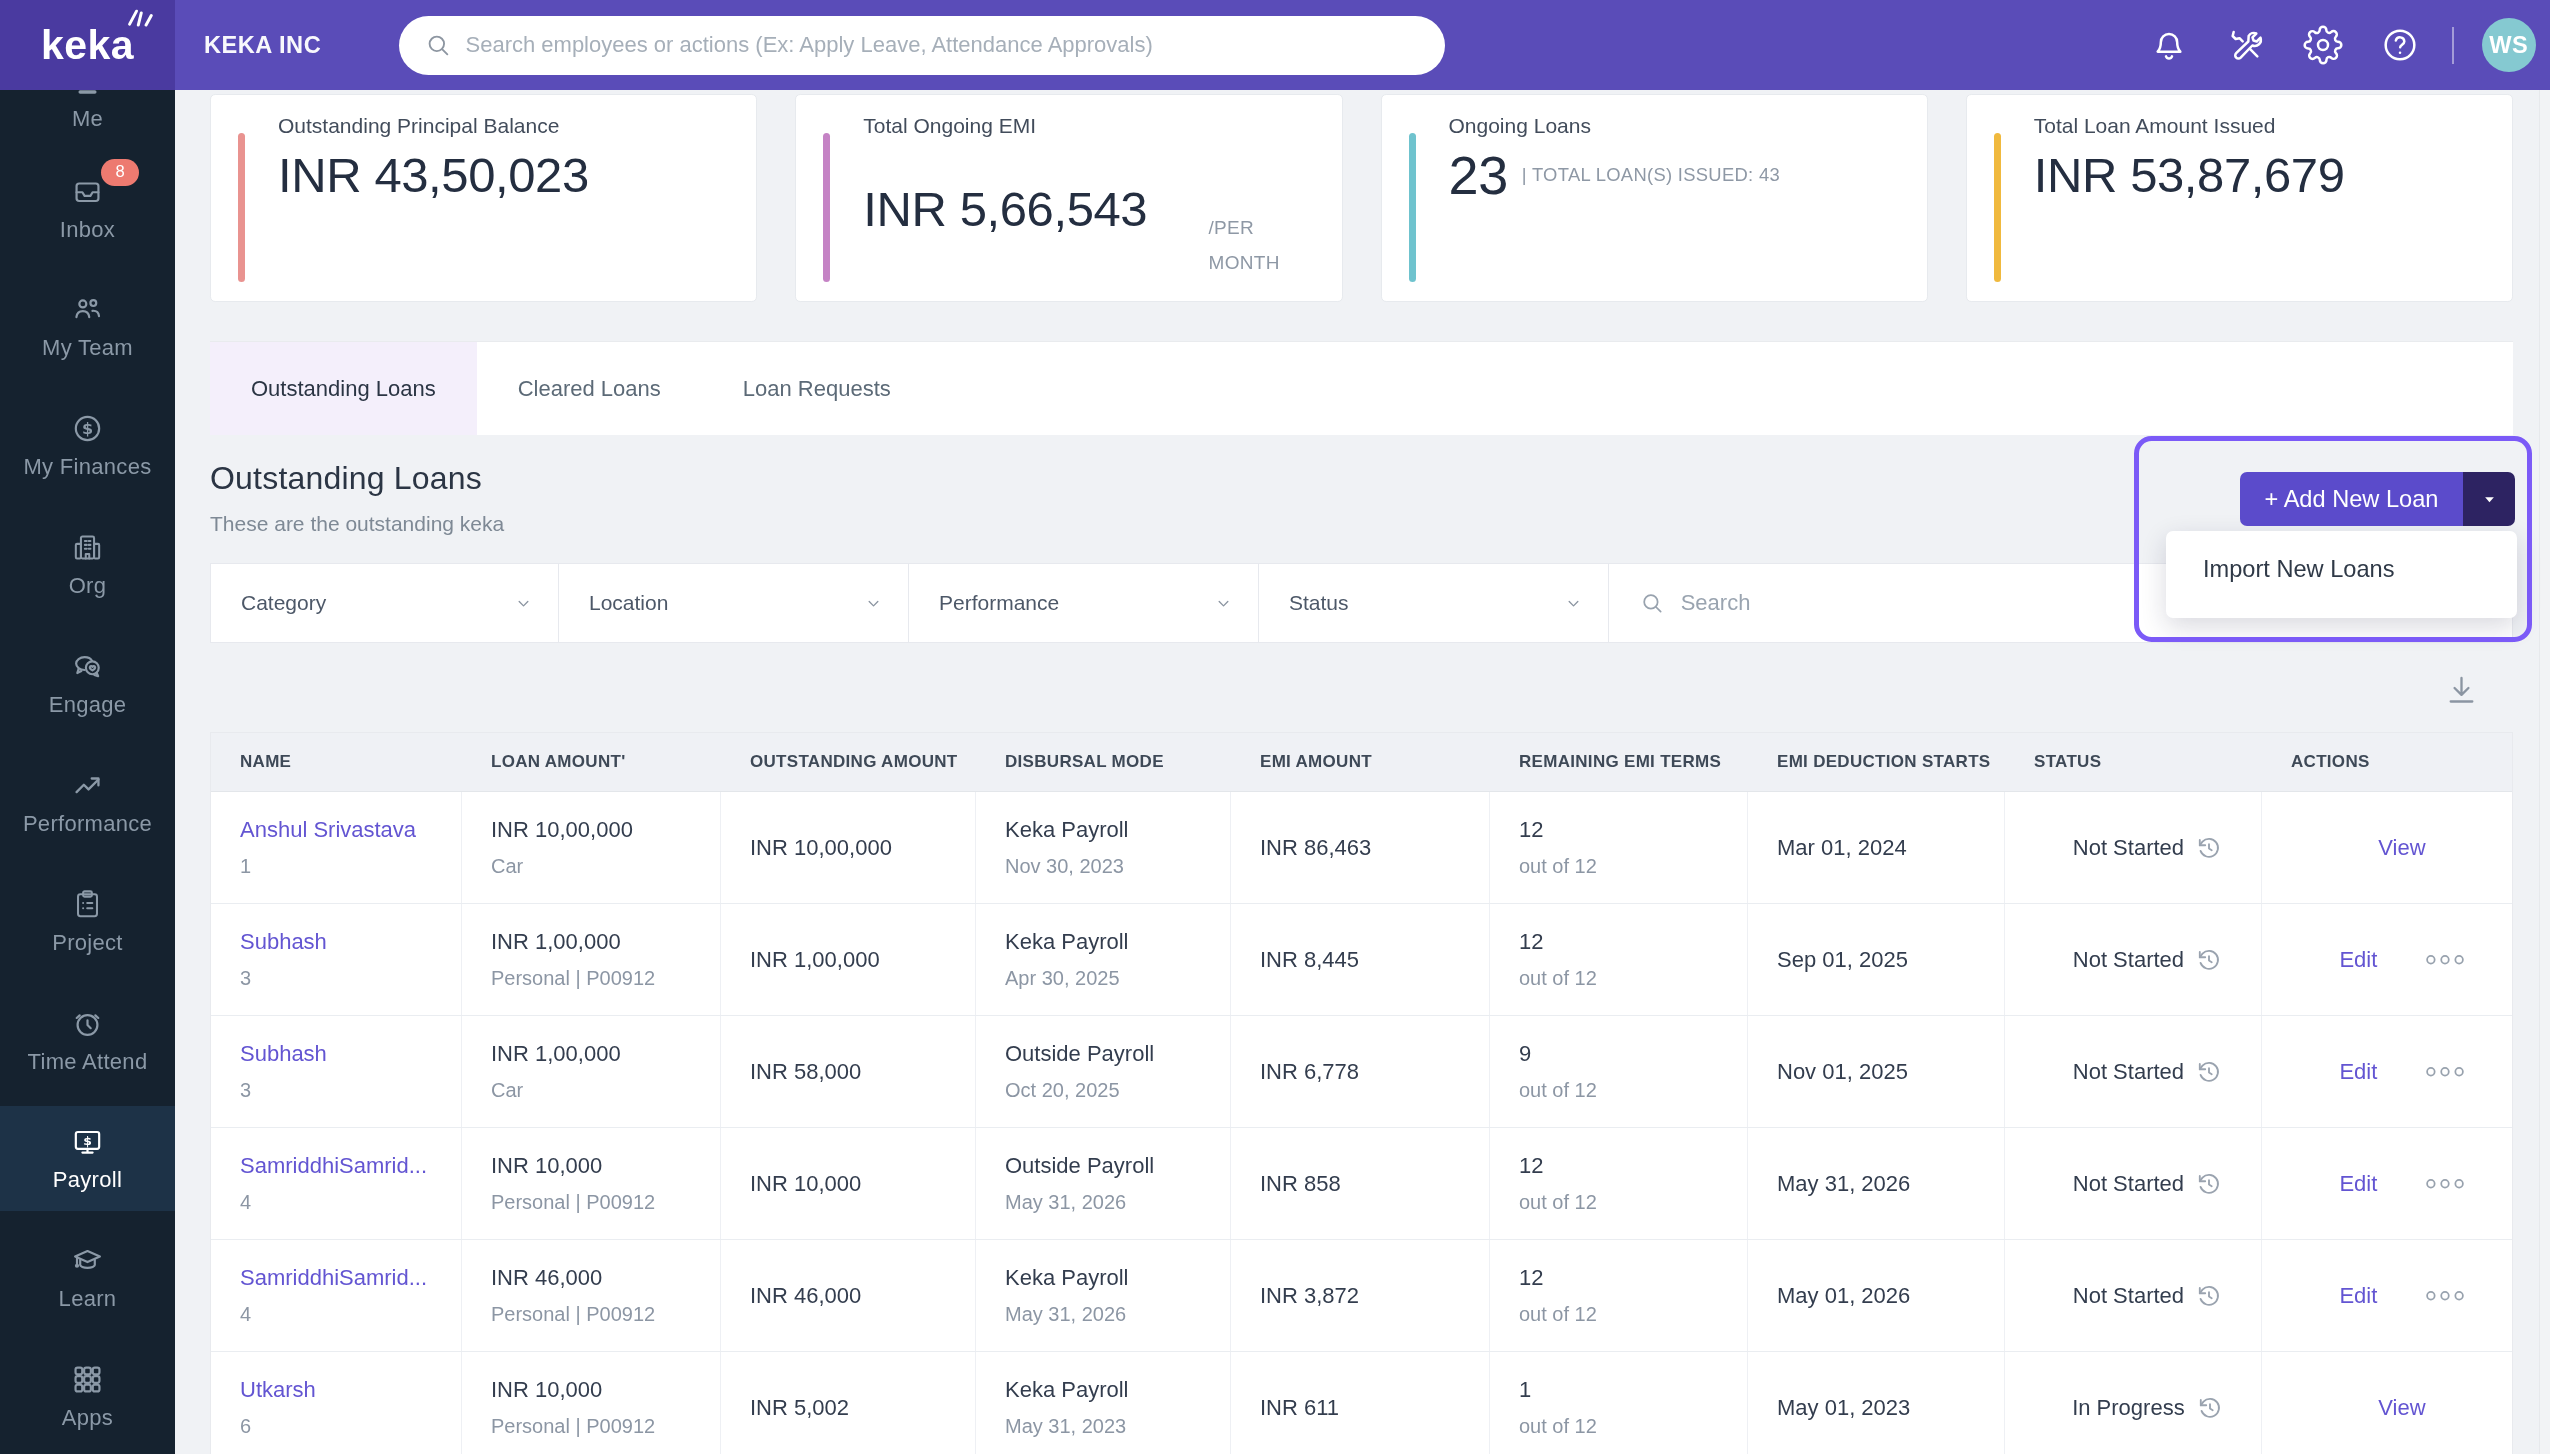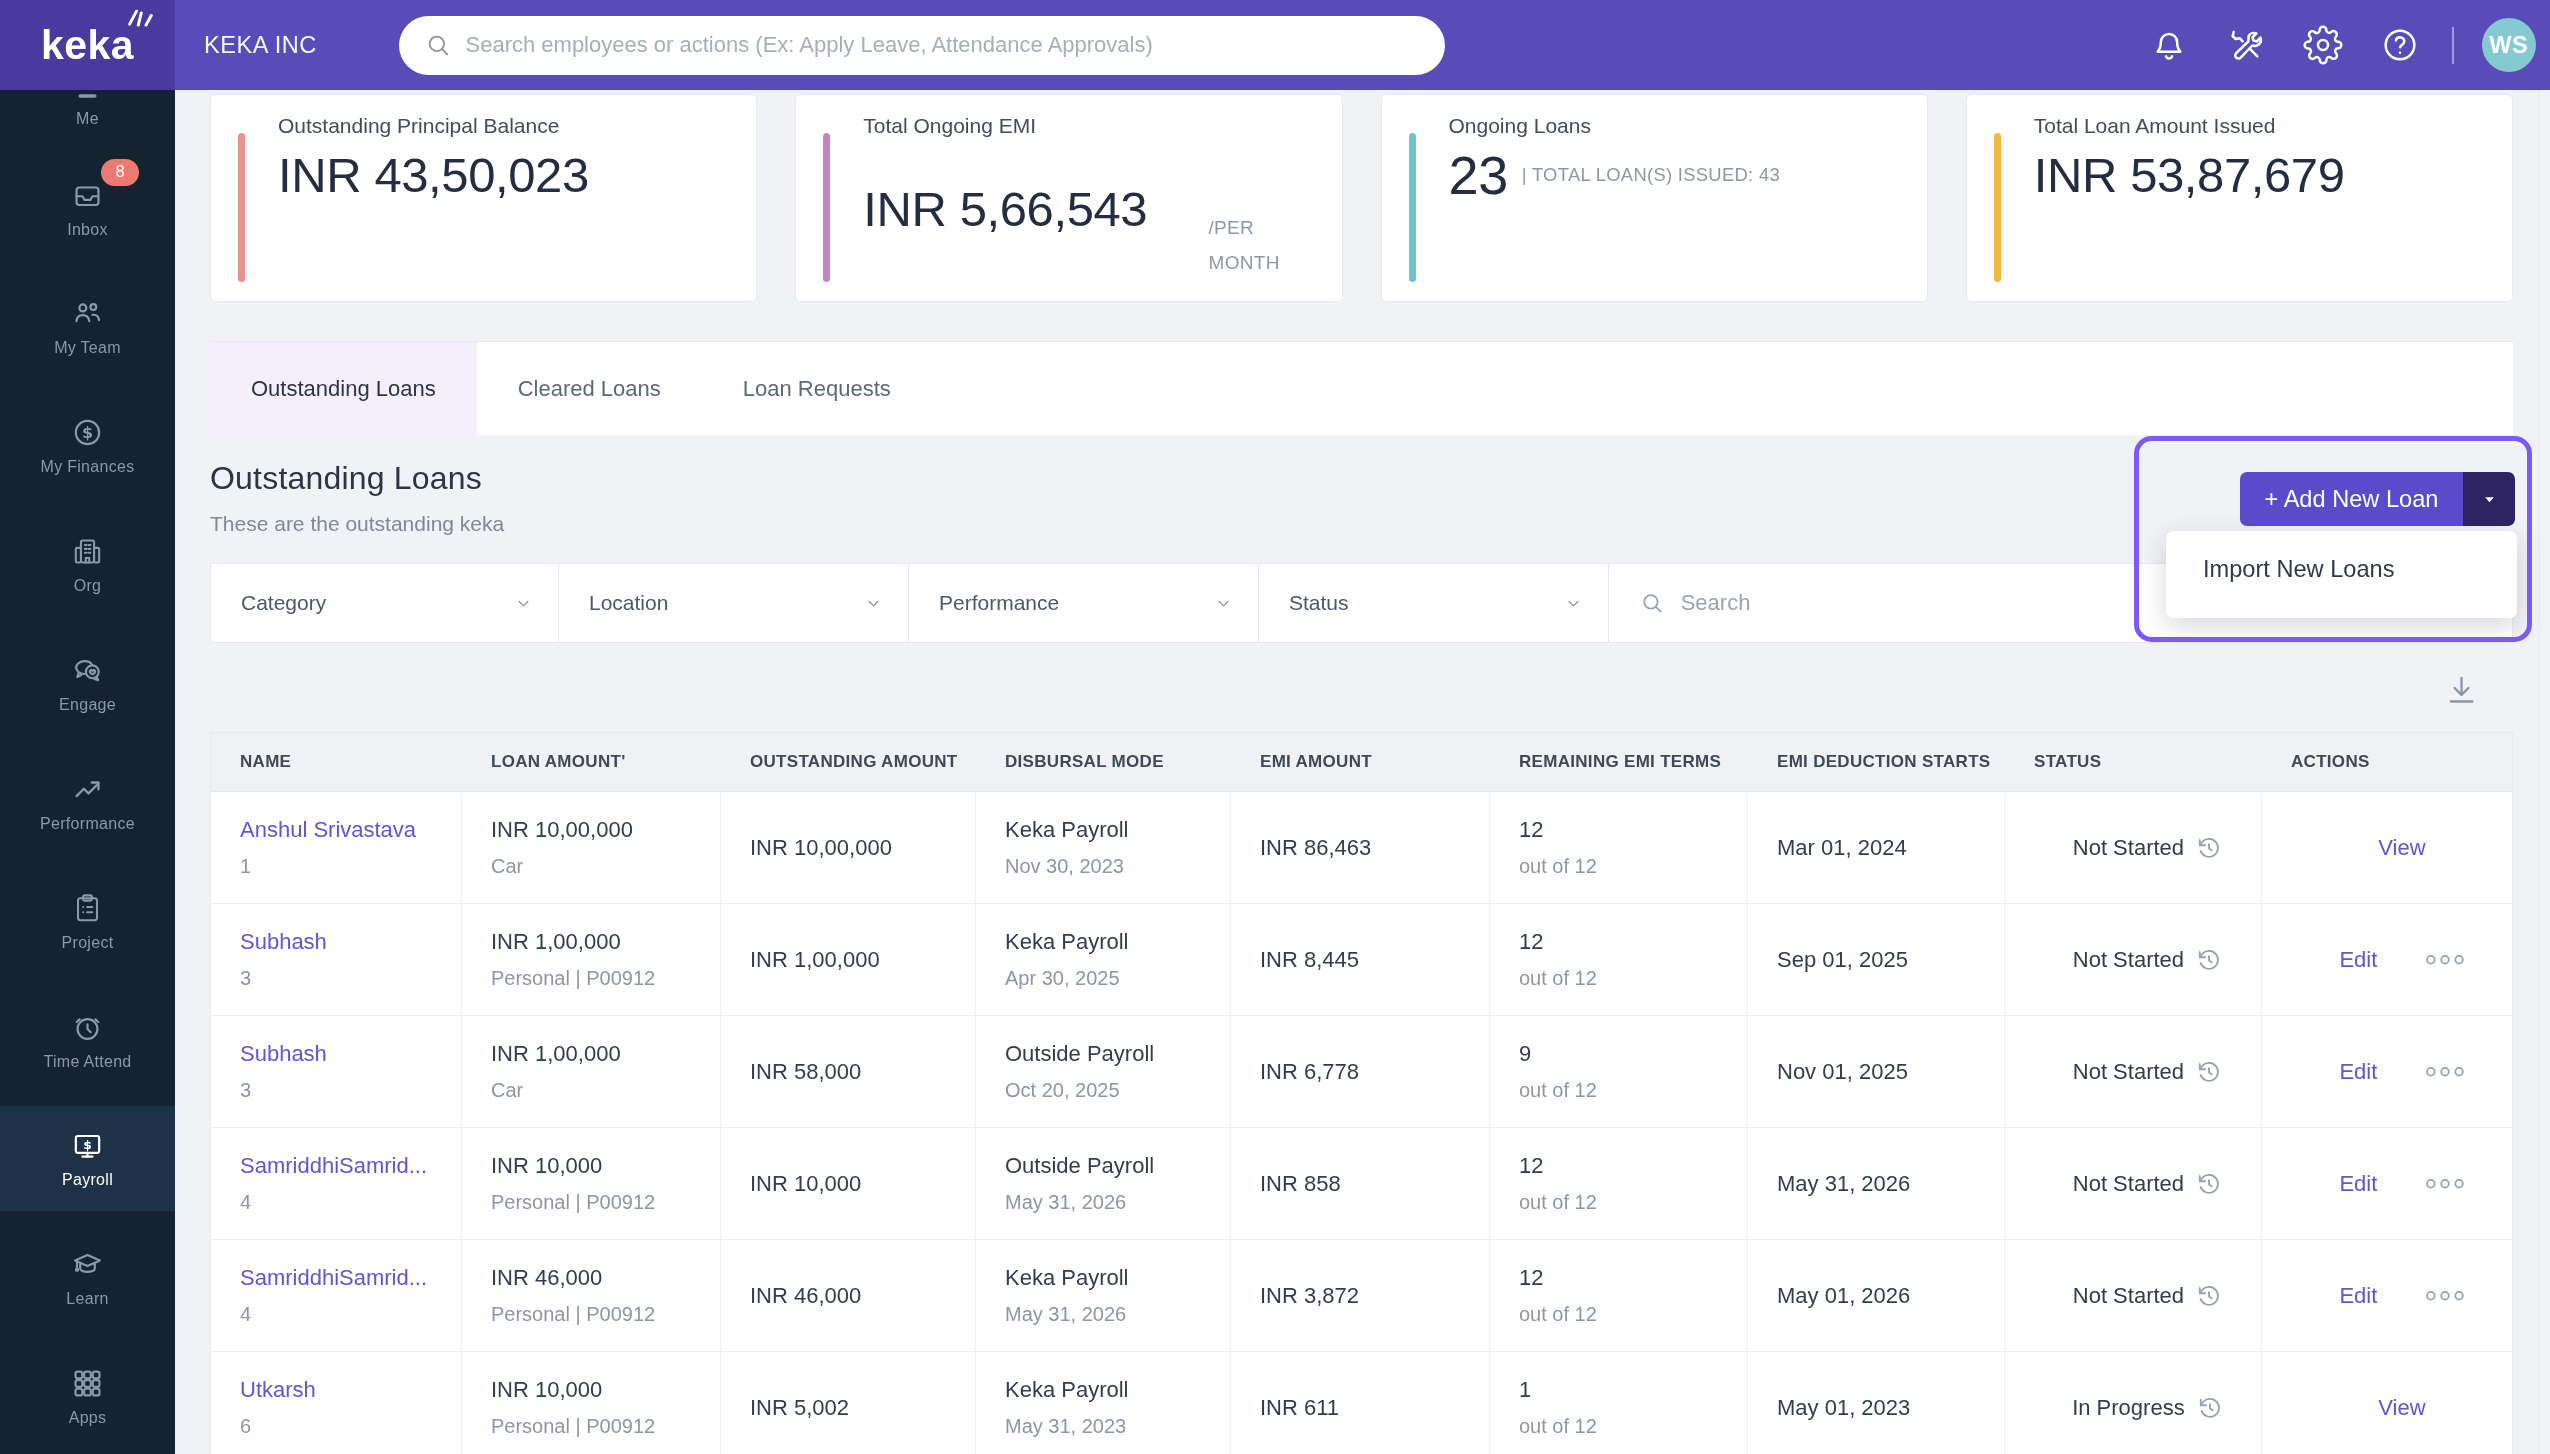--- a/index.html
+++ b/index.html
@@ -5,36 +5,36 @@
   * { margin:0; padding:0; box-sizing:border-box; }
   html,body { width:2550px; height:1454px; overflow:hidden; }
   body { font-family:"Liberation Sans", sans-serif; background:#f0f2f5; position:relative; color:#333d4e; }
 
   
   header { position:absolute; left:0; top:0; width:2550px; height:90px; background:var(--brand-purple,#5a4cb8); z-index:30;padding-left:20px; }
   .logo-box { position:absolute; left:0; top:0; width:175px; height:90px; background:var(--logo-purple,#4a3aa0); display:flex; align-items:center; justify-content:center; }
   .logo-inner { position:relative; }
   .logo-text { color:#fff; font-size:41px; font-weight:800; letter-spacing:0.4px; }
   .spark { position:absolute; right:-19px; top:-17.5px; width:26px; height:23px; color:#fff; }
-  .company { position:absolute; left:204px; top:0; height:90px; display:flex; align-items:center; color:rgba(255,255,255,.96); font-size:23.6px; font-weight:400; letter-spacing:0.5px; }
+  .company { position:absolute; left:204px; top:0; height:90px; display:flex; align-items:center; color:rgba(255,255,255,.96); font-size:23.6px; font-weight:700; letter-spacing:0.5px; }
   .g-search { position:absolute; left:399px; top:15.7px; width:1046px; height:59px; background:#fff; border-radius:30px; display:flex; align-items:center; padding:0 24.5px; gap:14px; }
   .g-search .ic { width:28px; height:28px; color:#8d96a1; flex:0 0 auto; }
   .g-search input { border:none; outline:none; flex:1; font-size:22px; font-family:inherit; color:#3a4454; background:transparent; }
   .g-search input::placeholder { color:#a6afb9; }
   .h-right { position:absolute; left:2149px; top:0; height:90px; display:flex; align-items:center; }
   .h-ic { width:40px; height:40px; color:#fff; cursor:pointer; }
   .h-ic + .h-ic { margin-left:37px; }
   .h-divider { width:1.7px; height:37px; background:rgba(255,255,255,.45); margin-left:32px; }
   .avatar { width:54px; height:54px; border-radius:50%; background:var(--avatar-teal,#85c9d1); color:#fff; font-size:23.6px; font-weight:600; display:flex; align-items:center; justify-content:center; margin-left:28px; letter-spacing:0.4px; }
 
   
   nav.sidebar { position:absolute; left:0; top:90px; width:175px; bottom:0; background:var(--sidebar-dark,#15222f); z-index:20; }
   .side-item { position:absolute; left:0; width:175px; height:105px; display:flex; flex-direction:column; align-items:center; justify-content:center; gap:7.9px; cursor:pointer; }
   .side-item .s-icon { width:35px; height:35px; color:#8b99a7; }
-  .side-item .s-label { font-size:16px; color:#8b99a7; letter-spacing:0.3px; }
+  .side-item .s-label { font-size:22px; color:#8b99a7; letter-spacing:0.3px; }
   .side-item.first { height:49px; }
   .side-item.first .s-icon { height:12.2px; }
   .side-item.active { background:#1d3247; }
   .side-item.active .s-icon, .side-item.active .s-label { color:#fff; }
   .s-badge { position:absolute; left:101px; top:2.6px; min-width:38px; height:27px; border-radius:14px; background:var(--badge-red,#ed7a70); color:#fff; font-size:16.6px; display:flex; align-items:center; justify-content:center; padding:0 8.7px; }
   .s-icon svg, .h-ic svg, .ic svg, .icn svg { width:100%; height:100%; display:block; }
 
   
   main { position:absolute; left:175px; top:90px; right:0; bottom:0; background:#f0f2f5; }
 

